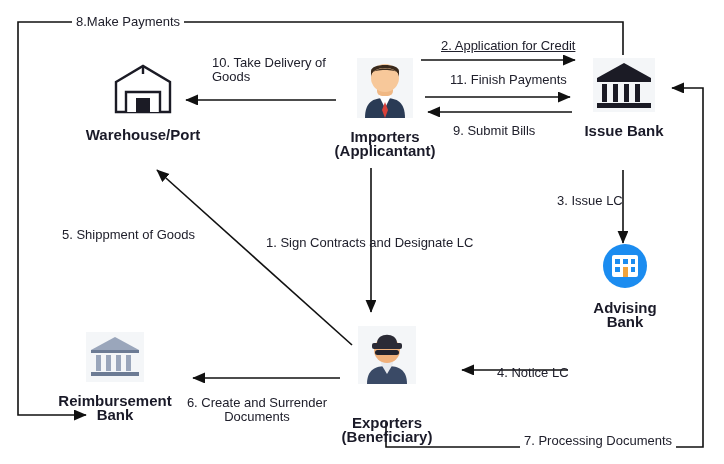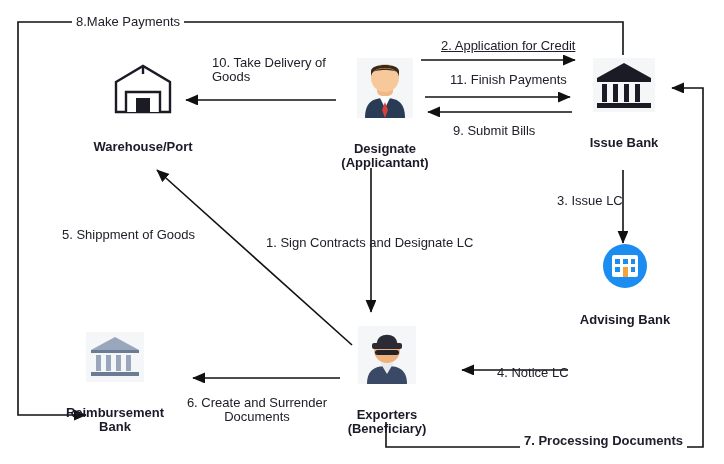--- a/index.html
+++ b/index.html
@@ -22,27 +22,27 @@
     width: 724px;
     height: 464px;
   }
   .node {
     position: absolute;
     display: flex;
     flex-direction: column;
     align-items: center;
   }
   .node-label {
-    font-size: 13px;
+    font-size: 15px;
     font-weight: bold;
     color: #1a1a28;
     text-align: center;
     line-height: 14px;
     white-space: pre-line;
-    margin-top: 20px;
+    margin-top: 8px;
   }
   .edge-label {
     position: absolute;
     font-size: 13px;
     color: #20202c;
     white-space: pre-line;
     line-height: 14px;
   }
   .icon-box {
     position: relative;
@@ -117,21 +117,21 @@
         <rect x="4" y="0" width="56" height="60" fill="#f4f6f8"></rect>
         <path d="M12,60 C12,44 20,40 32,40 C44,40 52,44 52,60 Z" fill="#2a3b55"></path>
         <path d="M26,38 L32,50 L38,38 L38,32 L26,32 Z" fill="#ffffff"></path>
         <path d="M32,44 L29,52 L32,60 L35,52 Z" fill="#d8413a"></path>
         <rect x="24" y="26" width="16" height="12" rx="5" fill="#f0b884"></rect>
         <ellipse cx="32" cy="20" rx="14" ry="14" fill="#f7c89a"></ellipse>
         <path d="M18,19 C18,7 46,7 46,19 L46,13 C46,5 18,5 18,13 Z" fill="#3a2a1c"></path>
         <path d="M18,18 C18,8 46,8 46,18 L46,15 C42,11 22,11 18,15 Z" fill="#3a2a1c"></path>
       </svg>
     </div>
-    <div class="node-label">Designate
+    <div class="node-label">Importers
 (Applicantant)</div>
   </div>
 
   <div class="node" style="left:578px; top:58px; width:92px;">
     <div class="icon-box">
       <svg class="ico-bank" viewBox="0 0 62 54">
         <rect x="0" y="0" width="62" height="54" fill="#f4f6f8"></rect>
         <path d="M31,5 L58,20 L4,20 Z" fill="#1b1b25"></path>
         <rect x="4" y="20" width="54" height="4" fill="#1b1b25"></rect>
         <rect x="9" y="26" width="5" height="18" fill="#1b1b25"></rect>
@@ -153,21 +153,21 @@
         <rect x="21" y="16" width="5" height="5" fill="#1b8cf0"></rect>
         <rect x="29" y="16" width="4" height="5" fill="#1b8cf0"></rect>
         <rect x="13" y="24" width="5" height="5" fill="#1b8cf0"></rect>
         <rect x="21" y="24" width="5" height="10" fill="#f2a33c"></rect>
         <rect x="29" y="24" width="4" height="5" fill="#1b8cf0"></rect>
       </svg>
     </div>
     <div class="node-label">Advising Bank</div>
   </div>
 
-  <div class="node" style="left:340px; top:326px; width:94px;">
+  <div class="node" style="left:340px; top:326px; width:94px;gap:20px;">
     <div class="icon-box">
       <svg class="ico-exporter" viewBox="0 0 58 58">
         <rect x="0" y="0" width="58" height="58" fill="#f4f6f8"></rect>
         <path d="M9,58 C9,44 17,40 29,40 C41,40 49,44 49,58 Z" fill="#3a4a66"></path>
         <path d="M23,38 L29,48 L35,38 L35,33 L23,33 Z" fill="#e8eaee"></path>
         <ellipse cx="29" cy="24" rx="13" ry="13" fill="#f0b07a"></ellipse>
         <rect x="14" y="17" width="30" height="6" rx="2" fill="#2b2b36"></rect>
         <path d="M19,17 C19,6 39,6 39,17 Z" fill="#2b2b36"></path>
         <rect x="17" y="24" width="24" height="5" rx="2.5" fill="#22222c"></rect>
       </svg>
@@ -198,15 +198,15 @@
   <div class="edge-label" style="left:212px; top:56px; text-align:left; width:130px;">10. Take Delivery of
 Goods</div>
   <div class="edge-label" style="left:442px; top:73px;margin-left:8px;">11. Finish Payments</div>
   <div class="edge-label" style="left:453px; top:124px;">9. Submit Bills</div>
   <div class="edge-label" style="left:557px; top:194px;">3. Issue LC</div>
   <div class="edge-label" style="left:62px;  top:228px;">5. Shippment of Goods</div>
   <div class="edge-label" style="left:266px; top:236px;">1. Sign Contracts and Designate LC</div>
   <div class="edge-label" style="left:497px; top:359px;margin-top:7px;">4. Notice LC</div>
   <div class="edge-label" style="left:182px; top:396px; text-align:center; width:150px;">6. Create and Surrender
 Documents</div>
-  <div class="edge-label" style="left:520px; top:434px; background:#fff; padding:0 4px;font-weight:bold;">7. Processing Documents</div>
+  <div class="edge-label" style="left:520px; top:434px; background:#fff; padding:0 4px;">7. Processing Documents</div>
 
 </div>
 
 </body></html>

